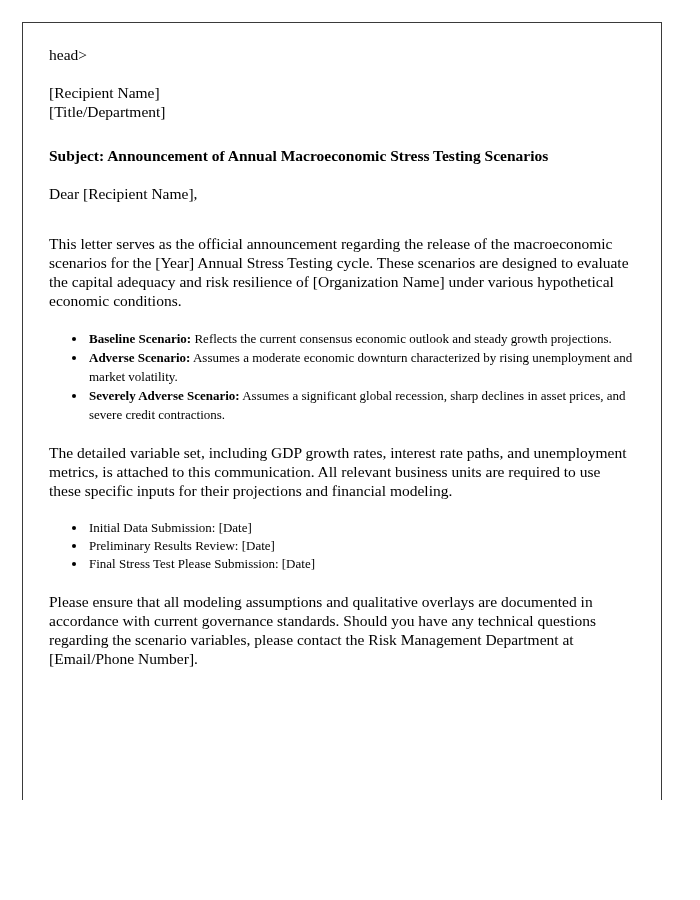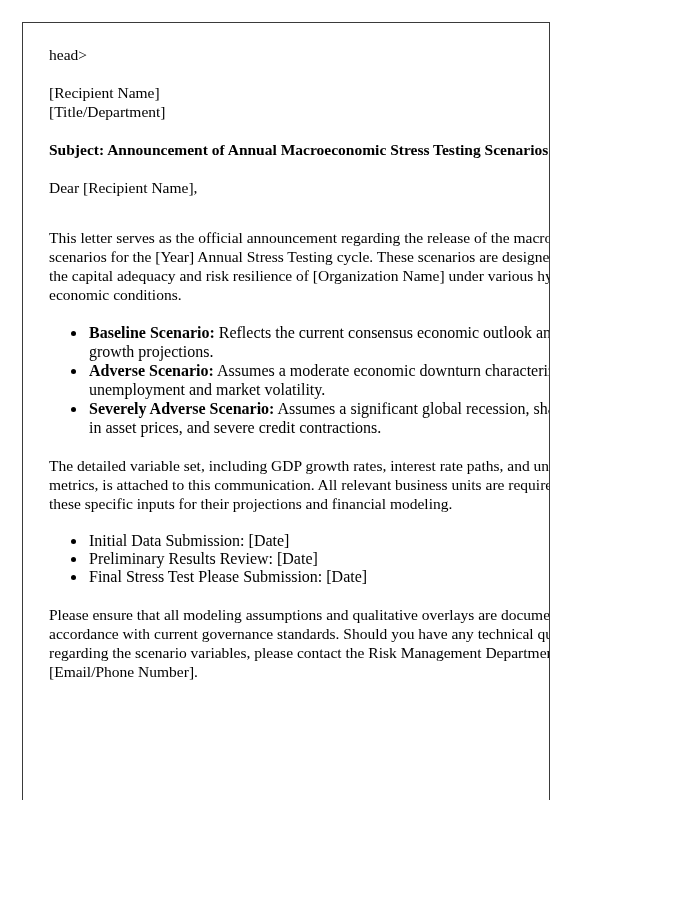--- a/index.html
+++ b/index.html
@@ -13,21 +13,21 @@
     overflow: hidden;
     font-family: "Liberation Serif", "DejaVu Serif", serif;
     color: #000000;
   }
 
   
   .page-frame {
     position: absolute;
     left: 22px;
     top: 22px;
-    width: 528px;
+    width: 640px;
     height: 778px;
     box-sizing: border-box;
     border-left: 1.5px solid #3a3a3a;
     border-top: 1.5px solid #3a3a3a;
     border-right: 1.5px solid #3a3a3a;
     border-bottom: none;
     background: #ffffff;
     overflow: hidden;
   }
 
@@ -48,21 +48,21 @@
 
   .stray-fragment {
     margin-bottom: 19px;
   }
 
   .date-line {
     margin-bottom: 19px;
   }
 
   .address-block {
-    margin-bottom: 19px;
+    margin-bottom: 25px;
   }
 
   .subject-line {
     font-weight: bold;
     margin-bottom: 19px;
   }
 
   .greeting-line {
     margin-bottom: 31px;
     font-family: Liberation Serif, serif;
@@ -77,21 +77,21 @@
     margin-bottom: 12px;
   }
 
   ul.doc-list {
     margin: 0 0 19px 0;
     padding-left: 38px;
     list-style-type: disc;
   }
 
   ul.doc-list li {
-    font-size: 16px;
+    font-size: 13px;
     line-height: 19px;
     padding-left: 2px;
     margin-bottom: 0;
   }
 
   ul.deadline-list li {
     line-height: 18px;
   }
 
   .lead-in {

